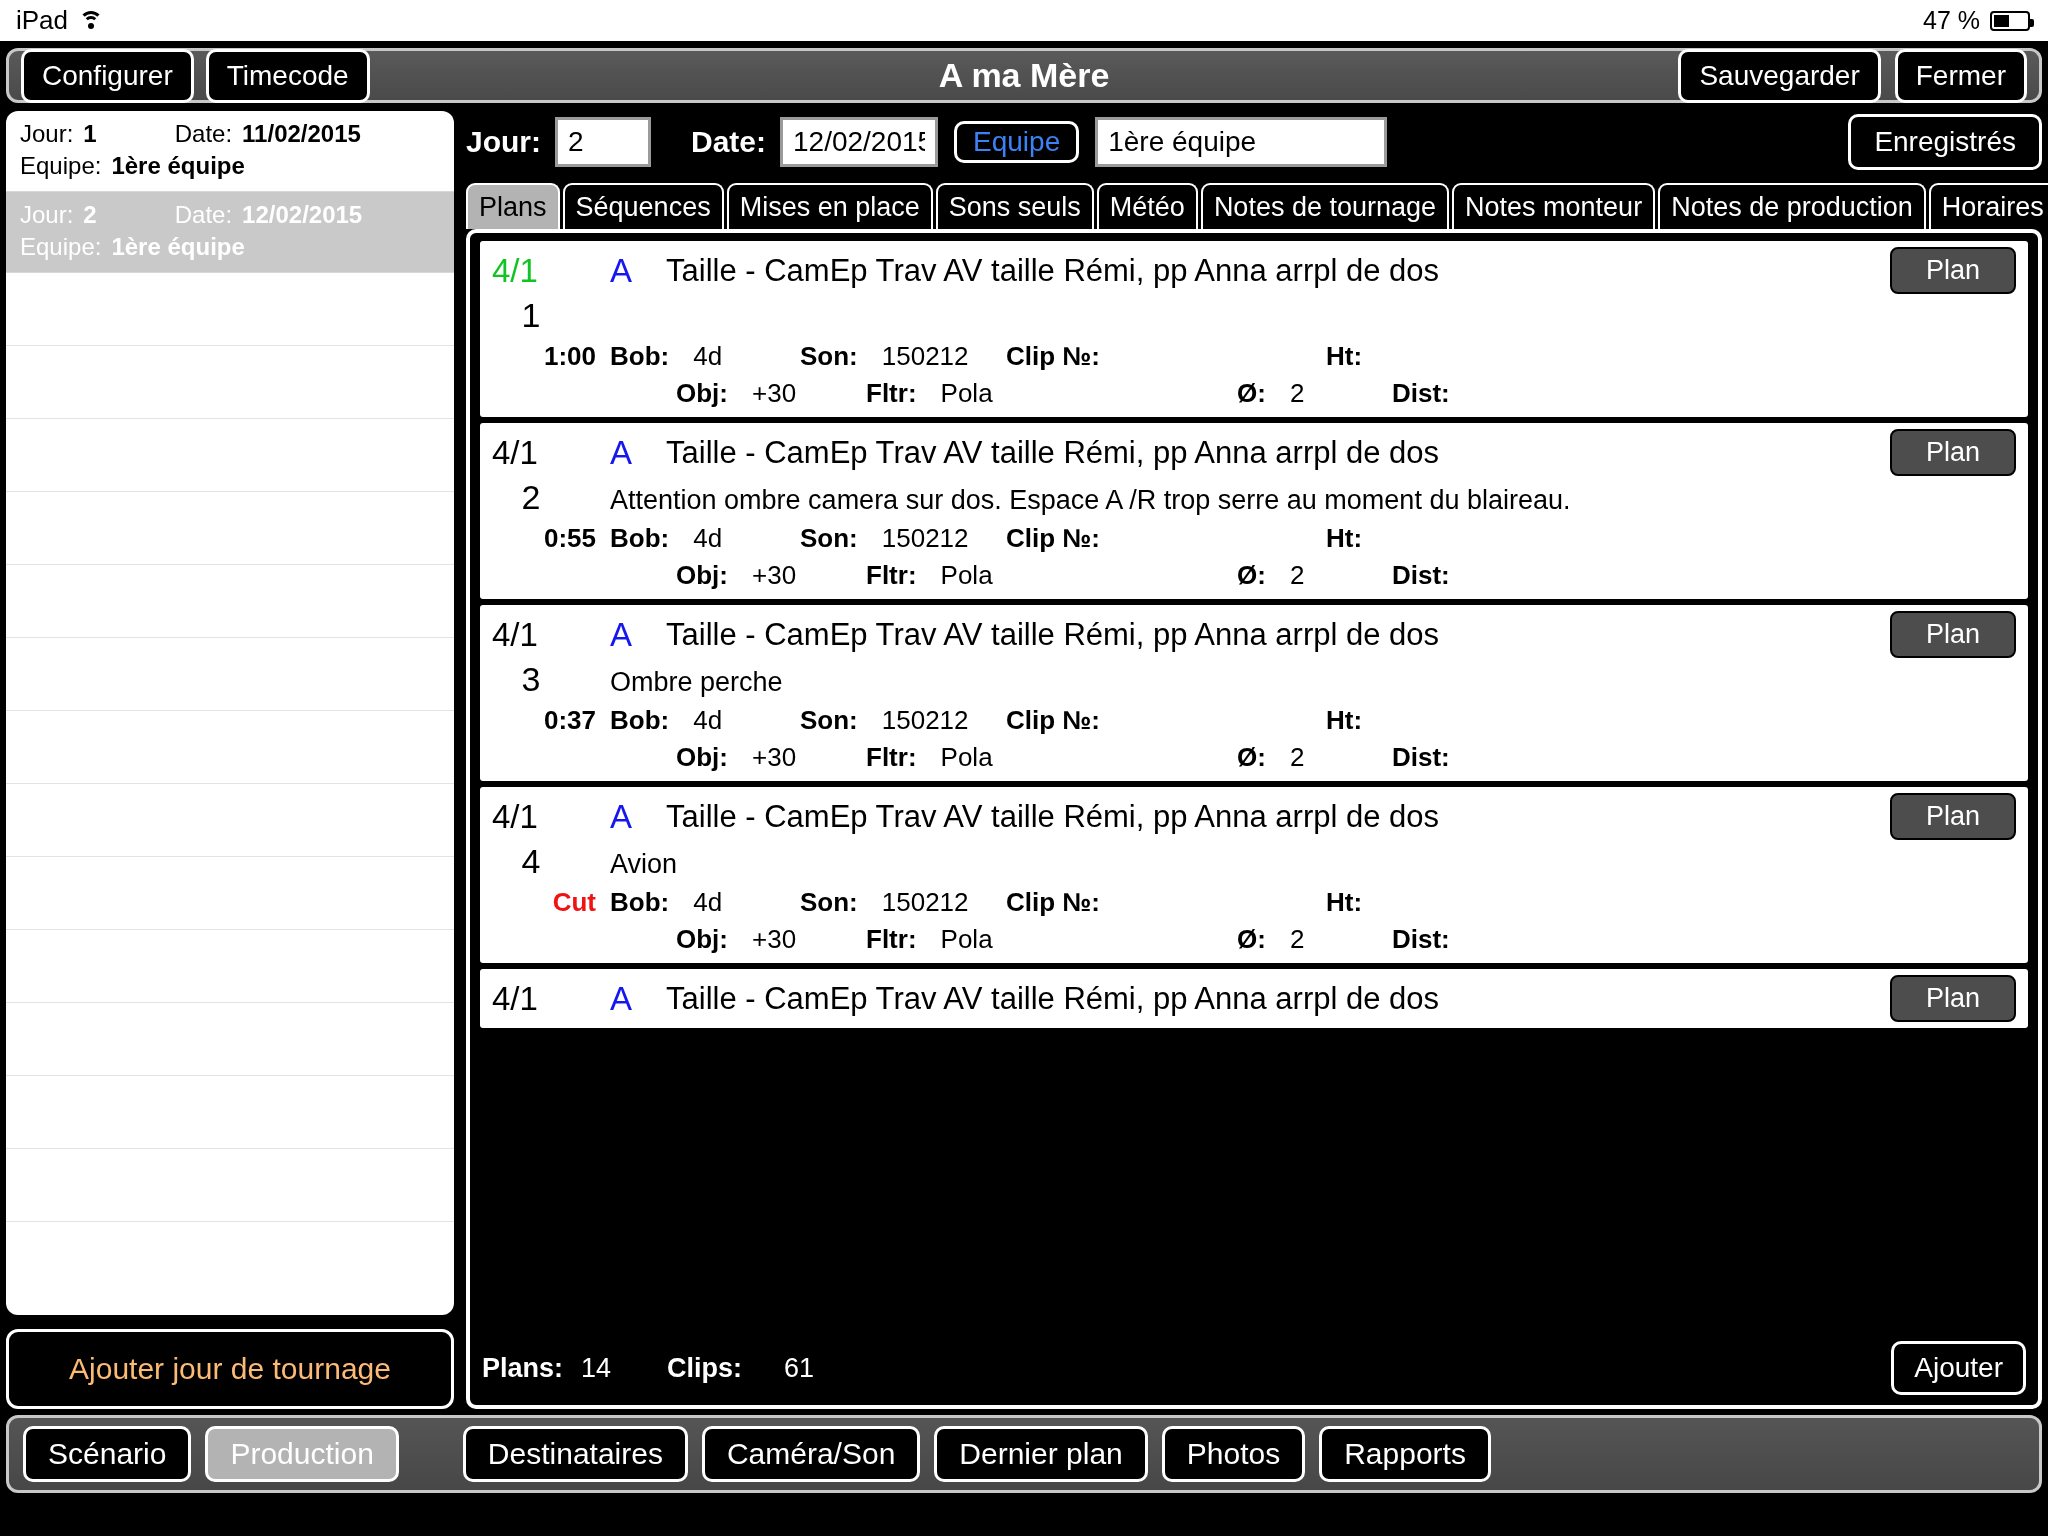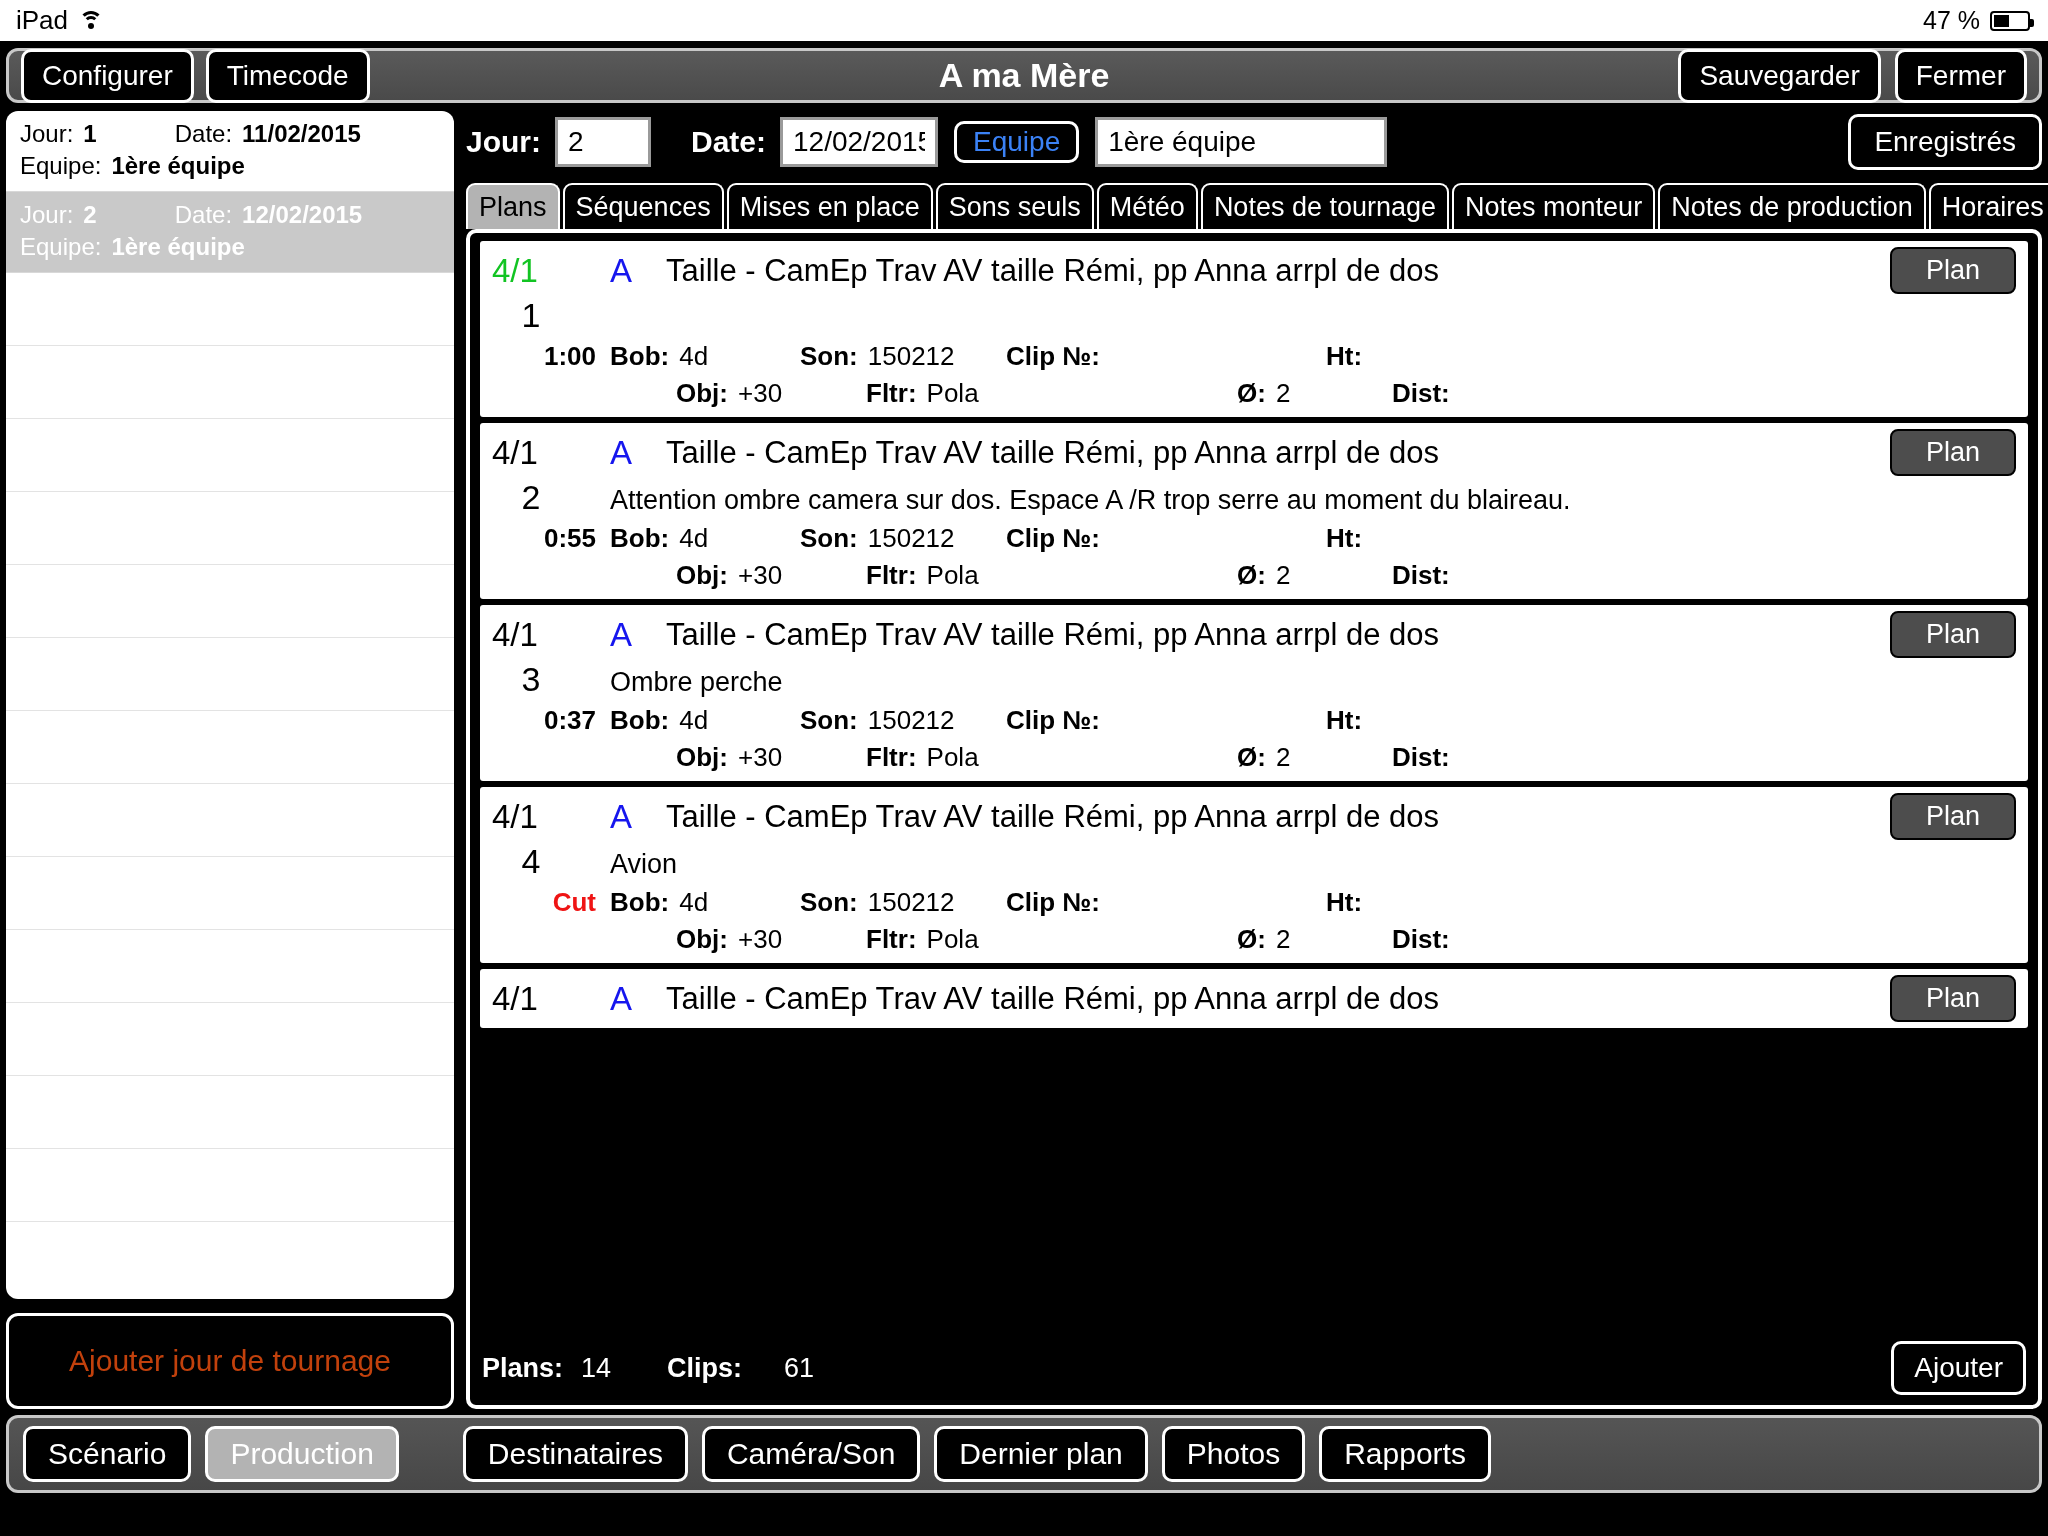--- a/index.html
+++ b/index.html
@@ -104,23 +104,23 @@
   .day-row.selected { background: #c9c9c9; color: #fff; }
   .day-row .line1 { display: flex; }
   .day-row .lbl { font-weight: normal; }
   .day-row .val { font-weight: bold; margin-left: 10px; }
   .day-row .date-grp { margin-left: 78px; }
   .day-row .line2 { margin-top: 2px; }
   .empty-row { height: 73px; border-bottom: 1px solid #e3e3e3; }
   .add-day-btn {
     margin-top: 14px;
     width: 100%;
-    background: #000; color: #c2410c;
+    background: #000; color: #fdba74;
     border: 3px solid #fff; border-radius: 12px;
-    font-size: 30px; padding: 28px 0; cursor: pointer;
+    font-size: 30px; padding: 20px 0; cursor: pointer;
     font-family: "Liberation Sans", sans-serif;
   }
 
   
   .content { flex: 1; display: flex; flex-direction: column; min-width: 0; }
   .form-row { display: flex; align-items: center; gap: 0; height: 62px; }
   .form-label { color: #fff; font-size: 30px; font-weight: bold; margin-right: 14px; }
   .field {
     background: #fff; color: #000;
     border: 3px solid #9a9a9a;
@@ -197,21 +197,21 @@
     width: 118px; text-align: center; padding-right: 40px;
     font-size: 34px; flex-shrink: 0;
   }
   .note { font-size: 27px; }
   .card-row3, .card-row4 {
     display: flex; align-items: baseline;
     font-size: 26px; margin-top: 6px;
   }
   .dur { width: 118px; text-align: right; padding-right: 14px; font-weight: bold; flex-shrink: 0; }
   .dur.cut { color: #ef1414; }
-  .fcell { display: flex; align-items: baseline; gap: 10px; }
+  .fcell { display: flex; align-items: baseline; gap: 24px; }
   .fcell b { font-weight: bold; }
   .c-bob  { width: 190px; }
   .c-son  { width: 206px; }
   .c-clip { width: 320px; }
   .c-ht   { width: 120px; }
   .c-obj  { width: 190px; margin-left: 66px; }
   .c-fltr { width: 206px; }
   .c-diam { width: 320px; padding-left: 165px; }
   .c-dist { width: 120px; }
 

